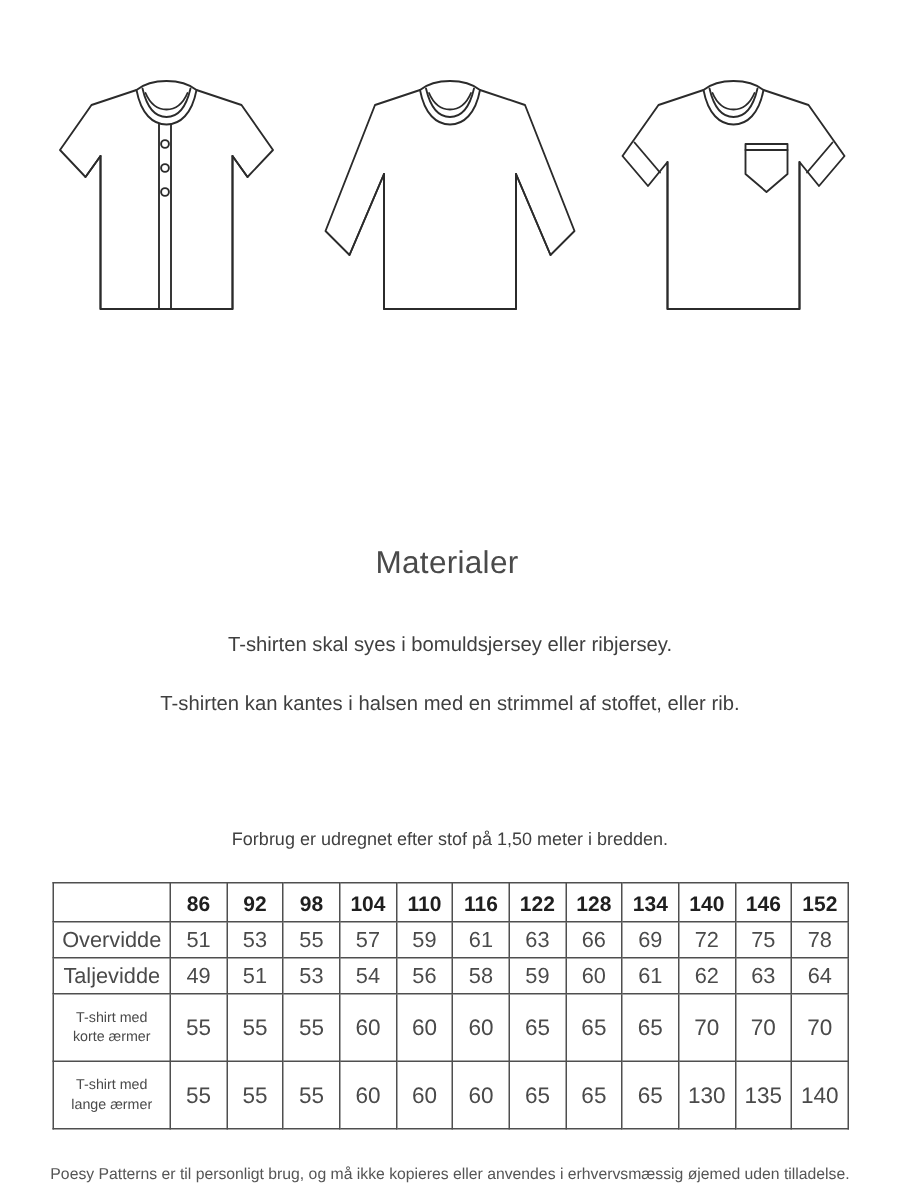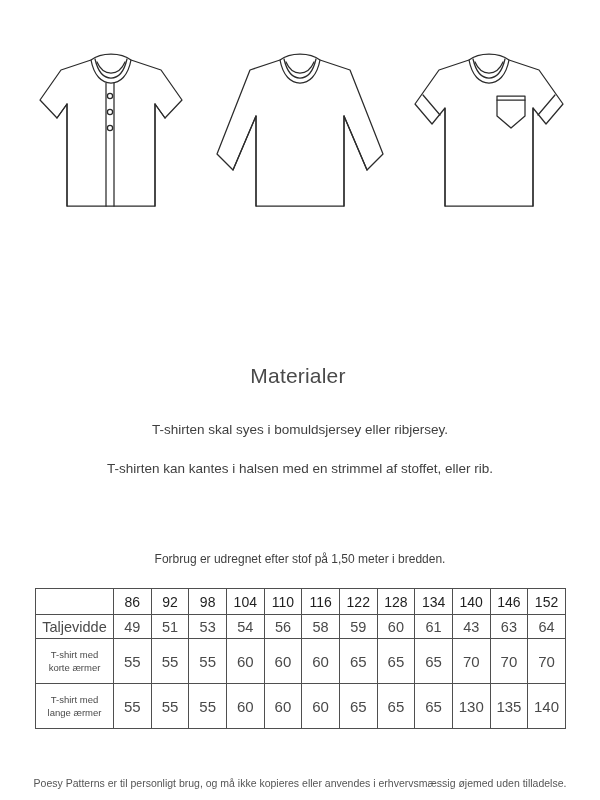--- a/index.html
+++ b/index.html
@@ -99,21 +99,21 @@
     padding: 0;
     font-weight: 400;
     color: #4a4a4a;
   }
   .size-table col.lbl { width: 78px; }
   .size-table col.dat { width: 37.66px; }
 
   .size-table thead th {
     height: 25px;
     font-size: 14px;
-    font-weight: 400;
+    font-weight: 700;
     color: #1f1f1f;
   }
   .size-table thead th.corner {
     border-top: 1px solid #4f4f4f;
   }
 
   .row-measure td {
     height: 23px;
     font-size: 14.5px;
   }
@@ -259,31 +259,46 @@
         <th>122</th>
         <th>128</th>
         <th>134</th>
         <th>140</th>
         <th>146</th>
         <th>152</th>
       </tr>
   </thead>
   <tbody>
       <tr class="row-measure">
+        <td class="rowlabel">Overvidde</td>
+        <td>51</td>
+        <td>53</td>
+        <td>55</td>
+        <td>57</td>
+        <td>59</td>
+        <td>61</td>
+        <td>63</td>
+        <td>66</td>
+        <td>69</td>
+        <td>72</td>
+        <td>75</td>
+        <td>78</td>
+      </tr>
+      <tr class="row-measure">
         <td class="rowlabel">Taljevidde</td>
         <td>49</td>
         <td>51</td>
         <td>53</td>
         <td>54</td>
         <td>56</td>
         <td>58</td>
         <td>59</td>
         <td>60</td>
         <td>61</td>
-        <td>43</td>
+        <td>62</td>
         <td>63</td>
         <td>64</td>
       </tr>
       <tr class="row-sleeve">
         <td class="rowlabel">
           <div>T-shirt med</div>
           <div>korte ærmer</div>
         </td>
         <td>55</td>
         <td>55</td>

